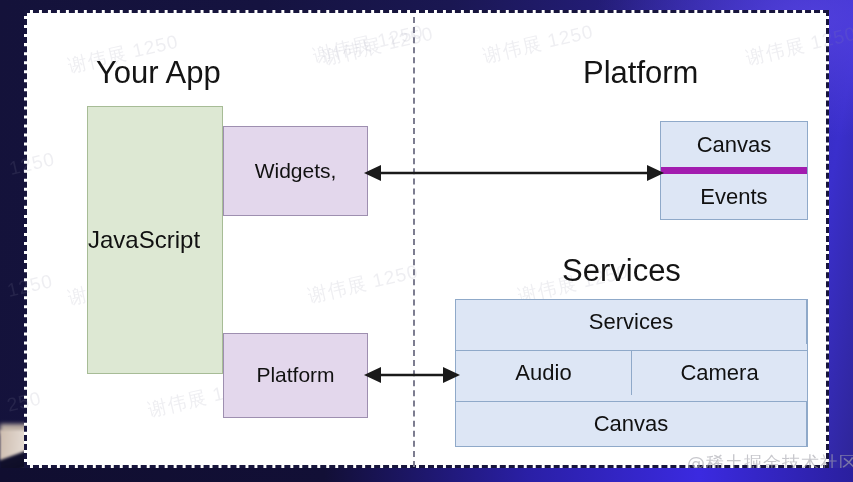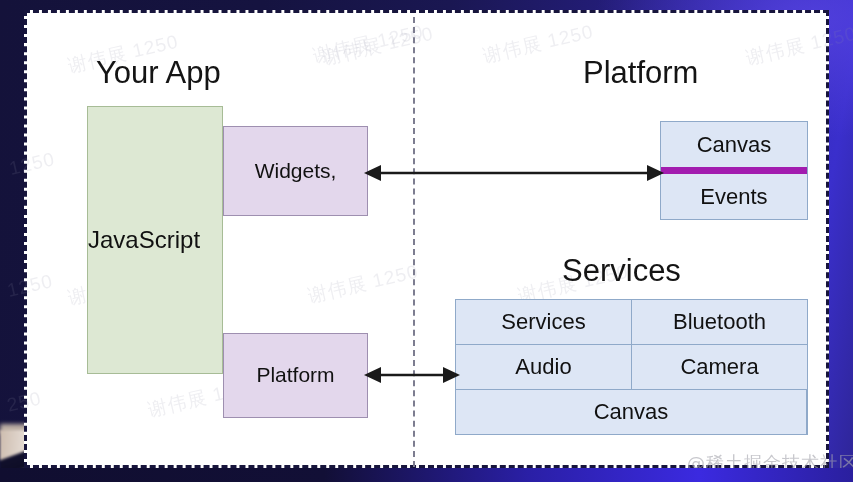--- a/index.html
+++ b/index.html
@@ -152,21 +152,21 @@
     position: absolute;
     left: 428px;
     top: 286px;
     width: 353px;
     border: 1px solid #8fa9c9;
     border-collapse: collapse;
     box-sizing: border-box;
     background: #dde6f5;
   }
   .services-table .srow { display: flex; }
-  .services-table .srow + .srow { border-top: 1px solid #8fa9c9; }
+  .services-table .srow + .srow { border-top: 1px solid #8fa9c9; margin-top: 6px; }
   .services-table .scell {
     flex: 1 1 50%;
     height: 44px;
     display: flex;
     align-items: center;
     justify-content: center;
     font-size: 22px;
     color: #111111;
   }
   .services-table .scell:first-child { border-right: 1px solid #8fa9c9; }
@@ -256,21 +256,20 @@
     </div>
 
     <div class="blue-stack">
       <div class="cell">Canvas</div>
       <div class="cell">Events</div>
     </div>
 
     <div class="services-table">
       <div class="srow">
         <div class="scell">Services</div>
-        <div class="scell">Bluetooth</div>
       </div>
       <div class="srow">
         <div class="scell">Audio</div>
         <div class="scell">Camera</div>
       </div>
       <div class="srow">
         <div class="scell">Canvas</div>
       </div>
     </div>
 

